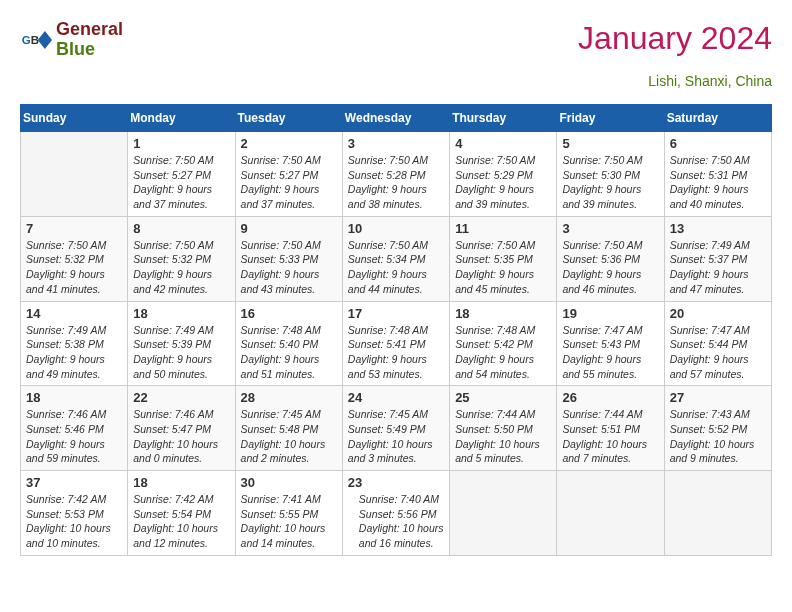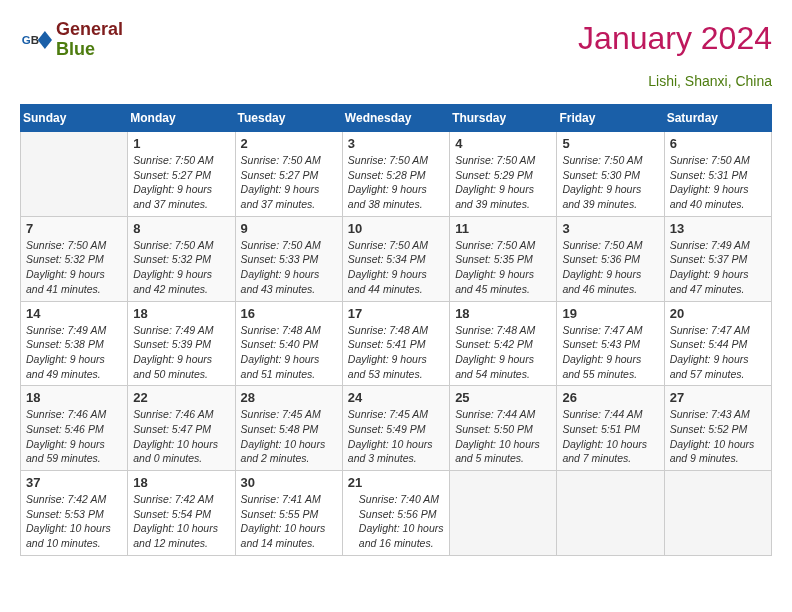--- a/index.html
+++ b/index.html
@@ -339,21 +339,21 @@
 and 12 minutes.</div>
         </td>
         <td>
           <div class="day-num">30</div>
           <div class="day-info" style="white-space: pre-line;">Sunrise: 7:41 AM
 Sunset: 5:55 PM
 Daylight: 10 hours
 and 14 minutes.</div>
         </td>
         <td>
-          <div class="day-num">21</div>
+          <div class="day-num">23</div>
           <div class="day-info" style="white-space: pre-line; margin-left: 11px;">Sunrise: 7:40 AM
 Sunset: 5:56 PM
 Daylight: 10 hours
 and 16 minutes.</div>
         </td>
         <td class="empty"></td>
         <td class="empty"></td>
         <td class="empty"></td>
       </tr>
     </tbody>

